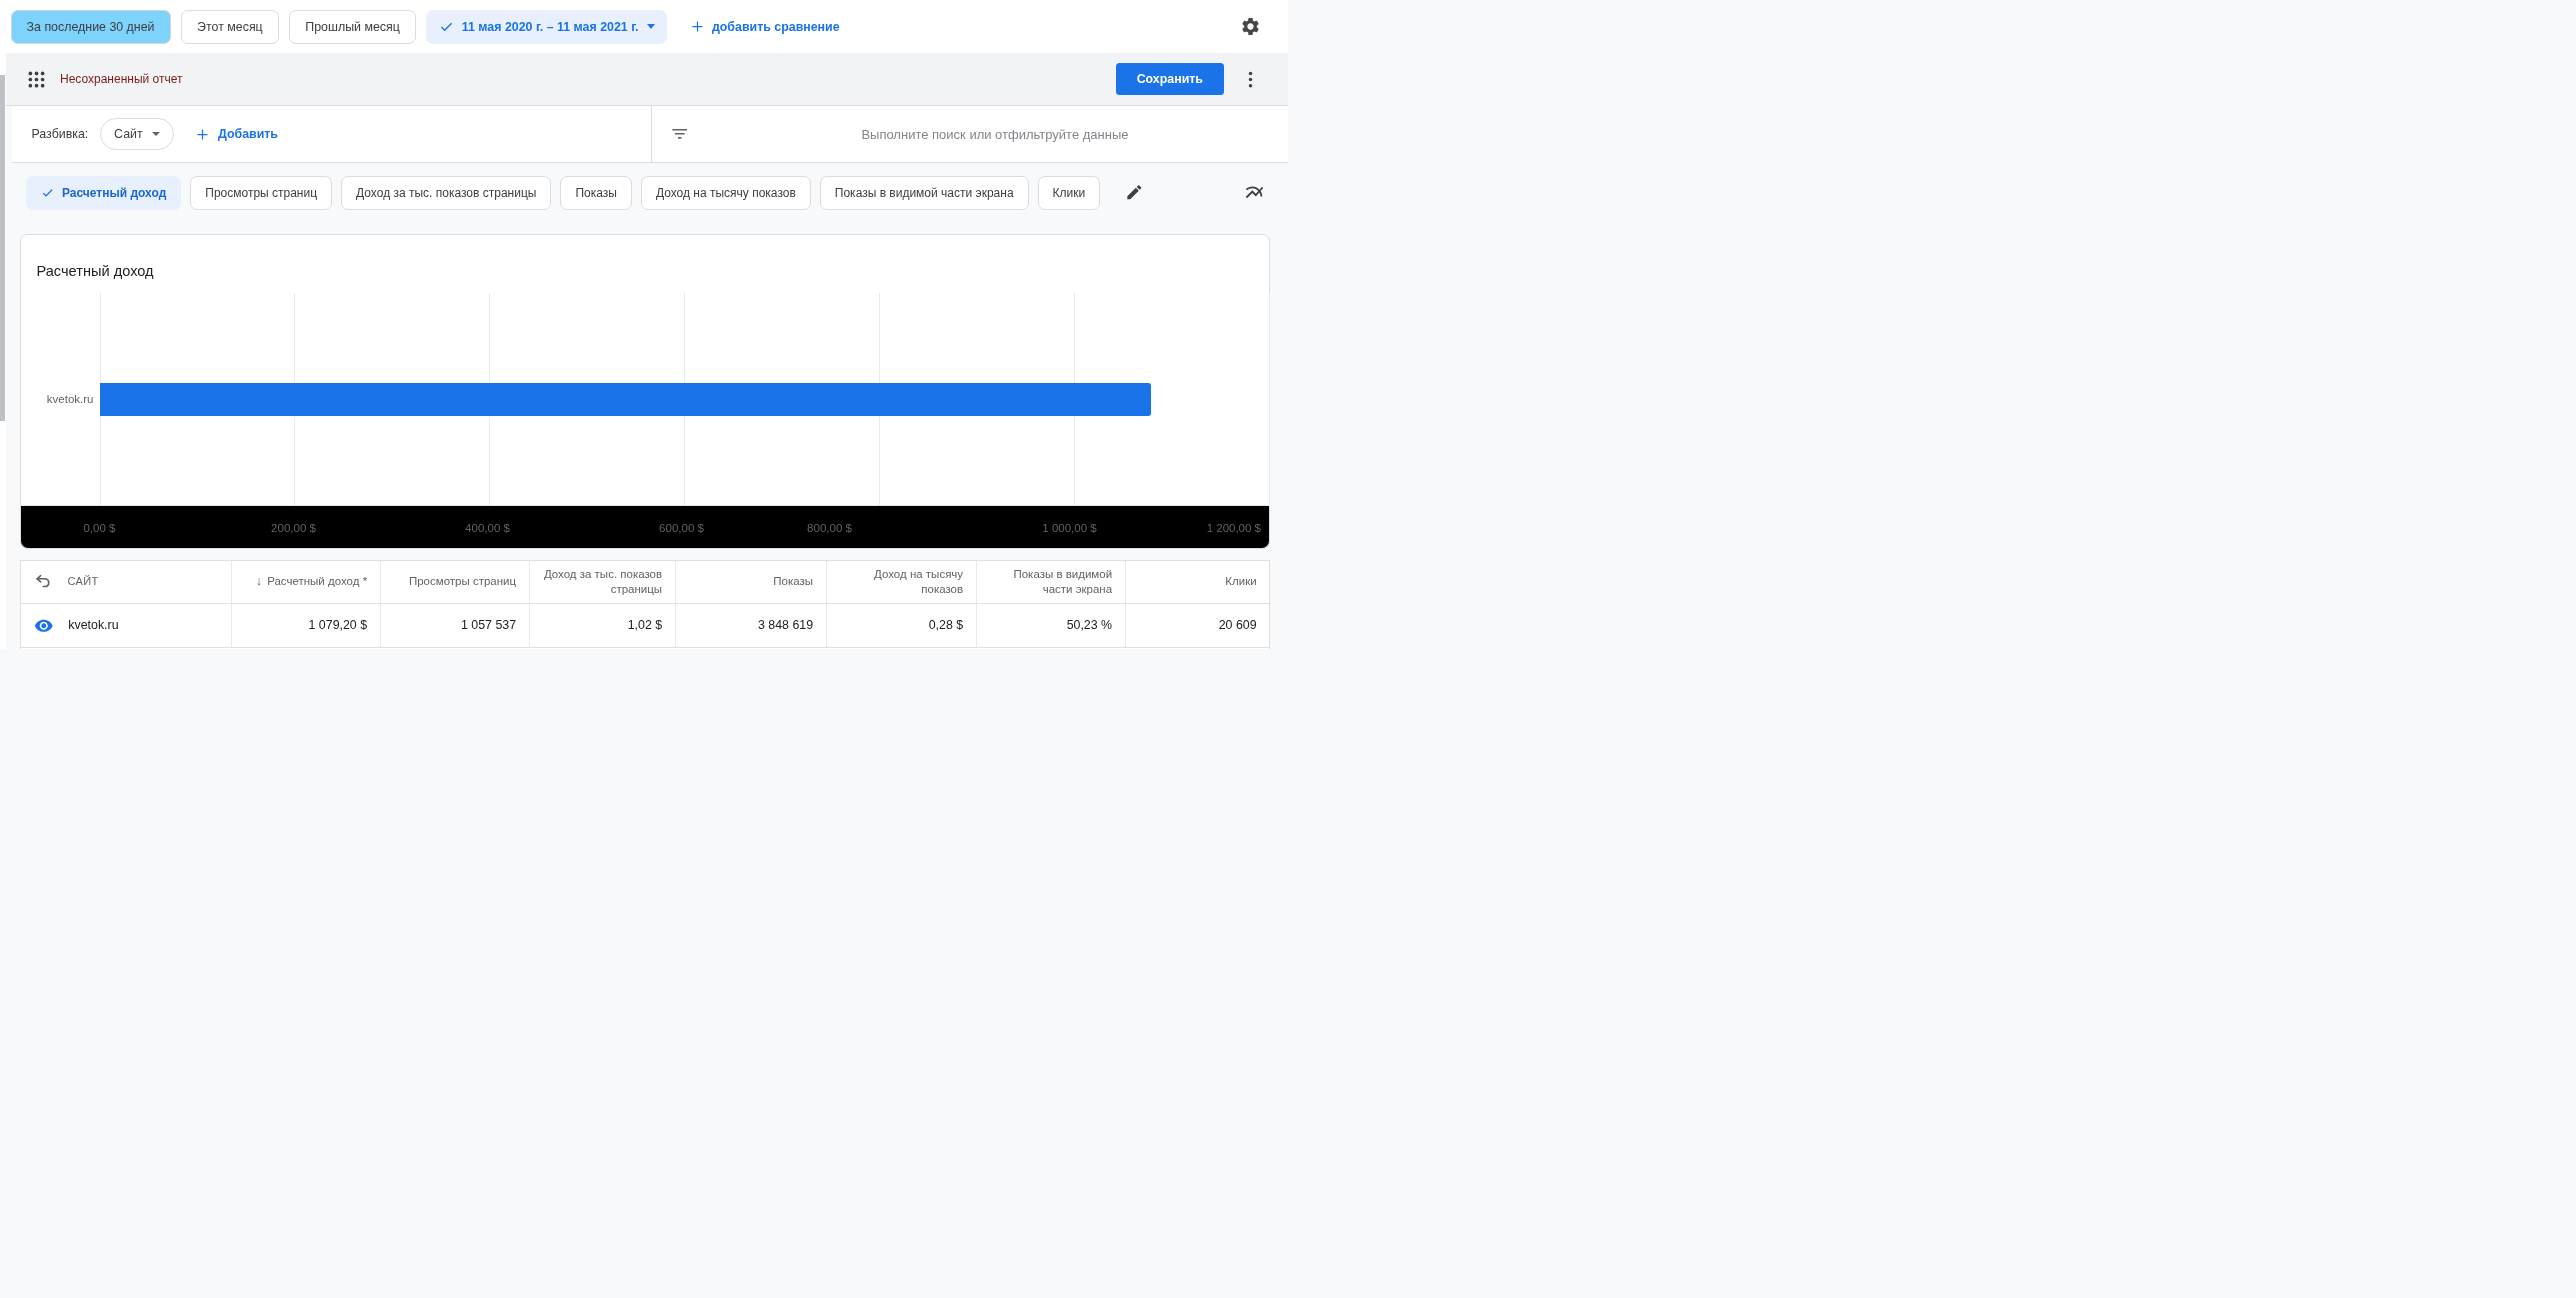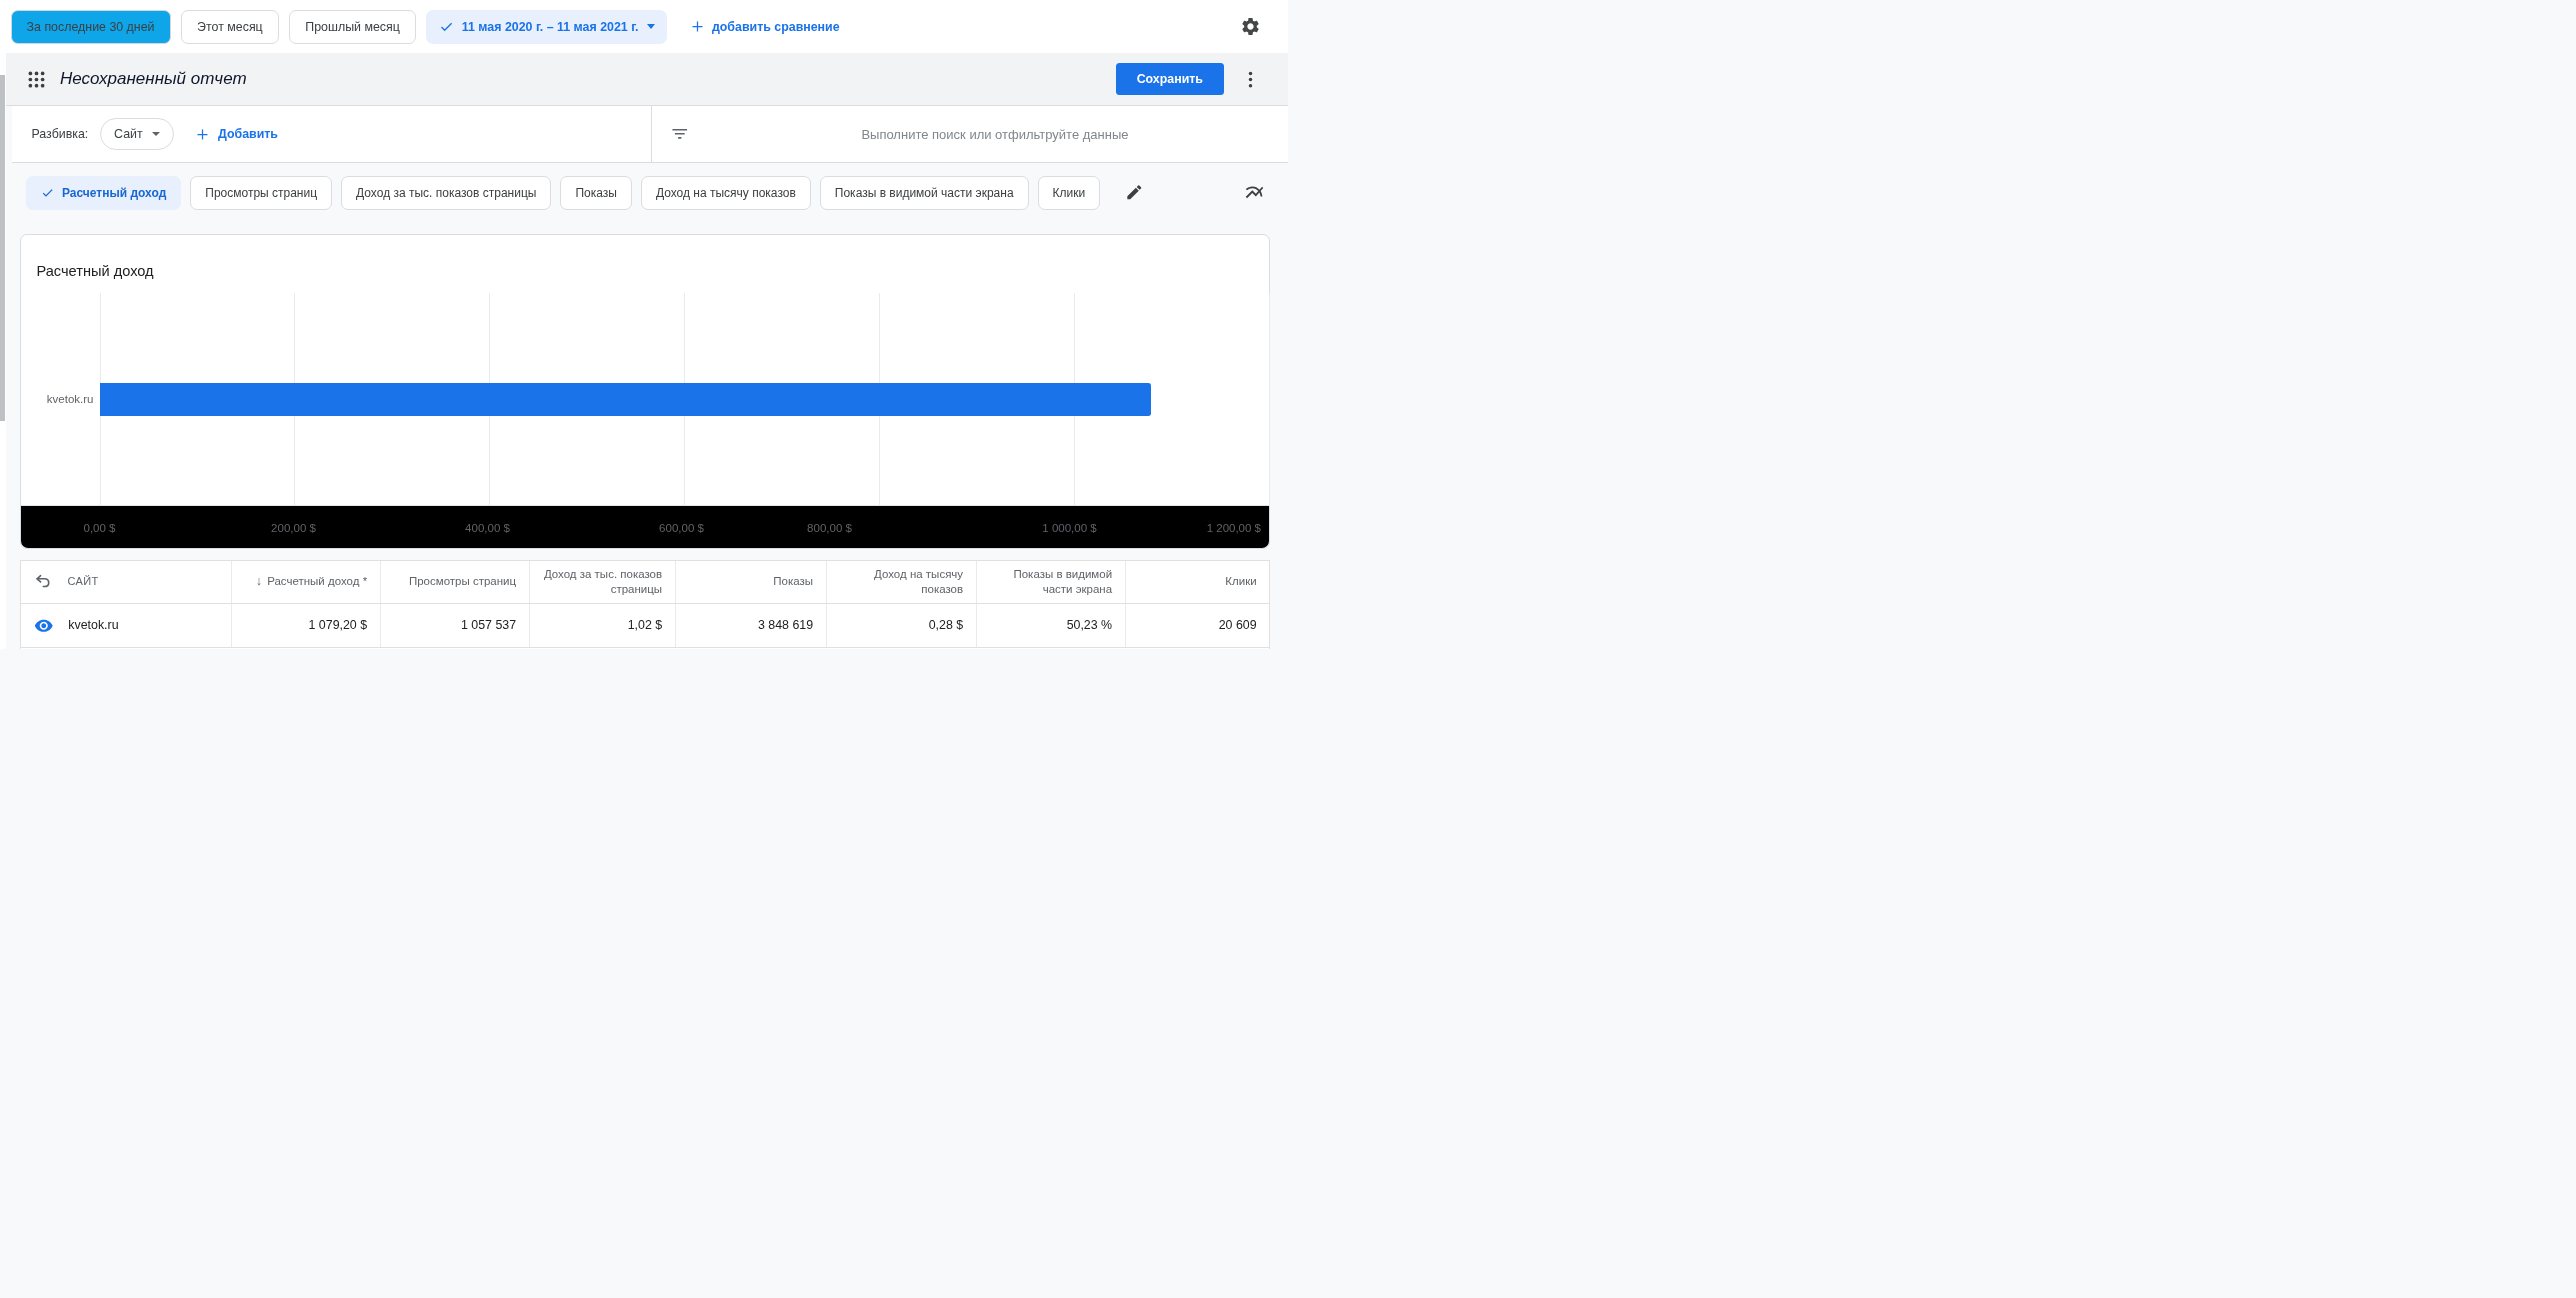--- a/index.html
+++ b/index.html
@@ -4,40 +4,40 @@
 <style>
   * { margin:0; padding:0; box-sizing:border-box; }
   html,body { width:1288px; height:649px; overflow:hidden; background:#f8f9fa;
     font-family:"Liberation Sans", sans-serif; color:#202124; }
   .page { position:relative; width:1288px; height:649px; }
 
   
   .row1 { height:53px; background:#fff; display:flex; align-items:center; padding-left:10.6px; }
   .preset-btn { height:34px; padding:0 15px; border:0.9px solid #dadce0; border-radius:7px;
     background:#fff; font-size:12.4px; color:#3c4043; display:flex; align-items:center; cursor:pointer; }
-  .preset-btn.active { background:#0ea5e9; border-color:#d2d5d9; }
+  .preset-btn.active { background:#7dd3fc; border-color:#d2d5d9; }
   .preset-btn + .preset-btn { margin-left:10.6px; }
   .date-pill { margin-left:10.6px; height:34px; padding:0 12.4px; border-radius:7px; background:#e8f0fe;
     display:flex; align-items:center; gap:8px; color:#1a73e8; font-size:12.4px; font-weight:bold; cursor:pointer; }
   .caret-down { width:0; height:0; border-left:4.4px solid transparent; border-right:4.4px solid transparent;
     border-top:5.3px solid #1a73e8; }
   .add-compare { margin-left:23px; display:flex; align-items:center; gap:7px; color:#1a73e8;
     font-size:12.4px; font-weight:bold; cursor:pointer; }
   .row1 .spacer { flex:1; }
   .gear { margin-right:27px; width:21px; height:21px; cursor:pointer; }
 
   
   .left-rail { position:absolute; left:0; top:53px; width:6.2px; height:596px; background:#fff; z-index:5; }
   .left-rail .thumb { position:absolute; left:0; top:22px; width:5.3px; height:346px; background:#bdc1c6; }
 
   
   .row2 { margin-left:6.2px; height:53px; background:#f1f3f4; border-bottom:0.9px solid #dadce0;
     display:flex; align-items:center; padding:0 27px 0 19.5px; }
   .apps-icon { width:21px; height:21px; cursor:pointer; }
-  .report-title { margin-left:13.3px; font-size:17px; font-style:italic; color:#0f172a; }
+  .report-title { margin-left:13.3px; font-size:12px; color:#7f1d1d; }
   .row2 .spacer { flex:1; }
   .save-btn { height:32px; padding:0 21px; background:#1a73e8; color:#fff; border:none; border-radius:3.5px;
     font-size:12.4px; font-weight:bold; cursor:pointer; font-family:"Liberation Sans",sans-serif; }
   .kebab { margin-left:16px; width:21px; height:21px; cursor:pointer; }
 
   
   .row3 { margin-left:12px; height:57px; background:#fff; border-bottom:0.9px solid #dadce0;
     display:flex; align-items:stretch; }
   .breakdown { display:flex; align-items:center; padding-left:19.5px; width:639px; }
   .breakdown-label { font-size:12.4px; color:#3c4043; }

